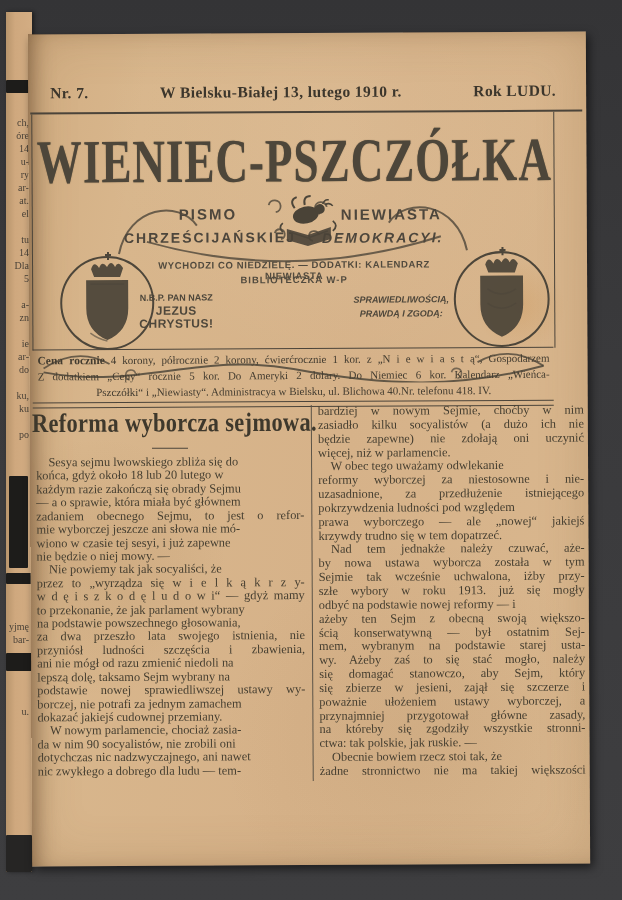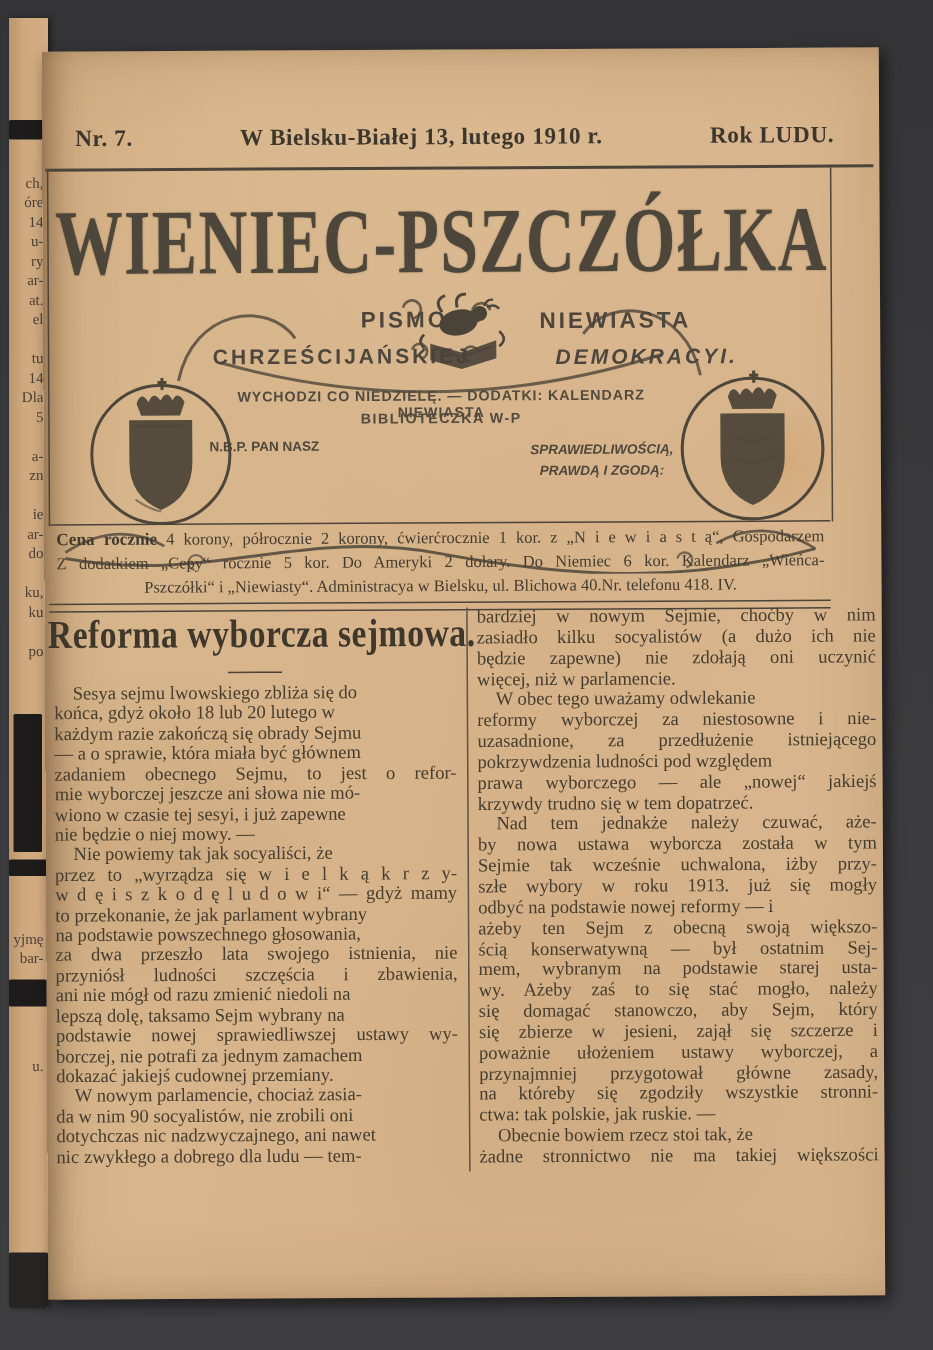--- a/index.html
+++ b/index.html
@@ -38,21 +38,21 @@
     font-family:"Liberation Serif",serif;font-weight:bold;font-size:15.5px;color:#3c362c;letter-spacing:.4px;}
   .rule-top{top:78px;left:2px;width:552px;height:0;border-top:2.2px solid #4b443a;}
   .mast-border{top:80px;width:0;height:236px;border-left:1.6px solid #4b443a;}
   .mb-l{left:3px;} .mb-r{left:525px;}
   
   .masthead{top:92px;left:3px;width:522px;text-align:center;
     font-family:"Liberation Serif",serif;font-weight:bold;font-size:46px;letter-spacing:1px;
     color:#4d463a;transform:scale(.98,1.34);transform-origin:50% 0;
     text-shadow:0 0 1px rgba(70,60,40,.55);white-space:nowrap;}
   .subt{font-family:"Liberation Sans",sans-serif;font-weight:bold;color:#4d463c;
-    letter-spacing:2px;font-size:15px;text-align:right;white-space:nowrap;}
+    letter-spacing:2px;font-size:15px;text-align:left;white-space:nowrap;}
   .sub-l1{top:172px;left:150px;width:120px;}
   .sub-l2{top:196px;left:95px;width:190px;font-size:14px;}
   .sub-r1{top:173px;left:312px;width:120px;}
   .sub-r2{top:197px;left:293px;width:170px;font-size:14px;font-style:italic;}
   .bee{top:162px;left:246px;}
   .crest-l{top:215px;left:28px;}
   .crest-r{top:212px;left:420px;}
   .flourish{top:150px;left:0px;}
   
   .info{font-family:"Liberation Sans",sans-serif;font-weight:bold;color:#514a3e;text-align:center;}
@@ -190,20 +190,21 @@
       <path class="ink-s" stroke-width="2" d="M48 6 h6 M51 3 v8"></path>
       <path class="ink" opacity=".92" d="M29 31 h42 v28 q0 23 -21 32 q-21 -9 -21 -32 z"></path>
       <path class="ink-s" stroke-width="1.4" opacity=".55" d="M36 44 q14 10 28 0 M36 58 q14 10 28 0"></path>
     </svg>
 
     <div class="abs info info1">WYCHODZI CO NIEDZIELĘ. — DODATKI: KALENDARZ NIEWIASTA</div>
     <div class="abs info info2">BIBLIOTECZKA W-P</div>
     <div class="abs motto">
       <div class="col m-c">
         <div>N.B.P. PAN NASZ</div>
+        <div class="big">JEZUS CHRYSTUS!</div>
       </div>
       <div class="col m-r">
         <div>SPRAWIEDLIWOŚCIĄ,</div>
         <div>PRAWDĄ I ZGODĄ:</div>
       </div>
     </div>
 
     <div class="abs sub-rule-top"></div>
     <div class="abs subscription">
       <div class="sl"><b>Cena rocznie</b><span> 4 korony, półrocznie 2 korony, ćwierćrocznie 1 kor. z „N i e w i a s t ą“, Gospodarzem</span></div>

